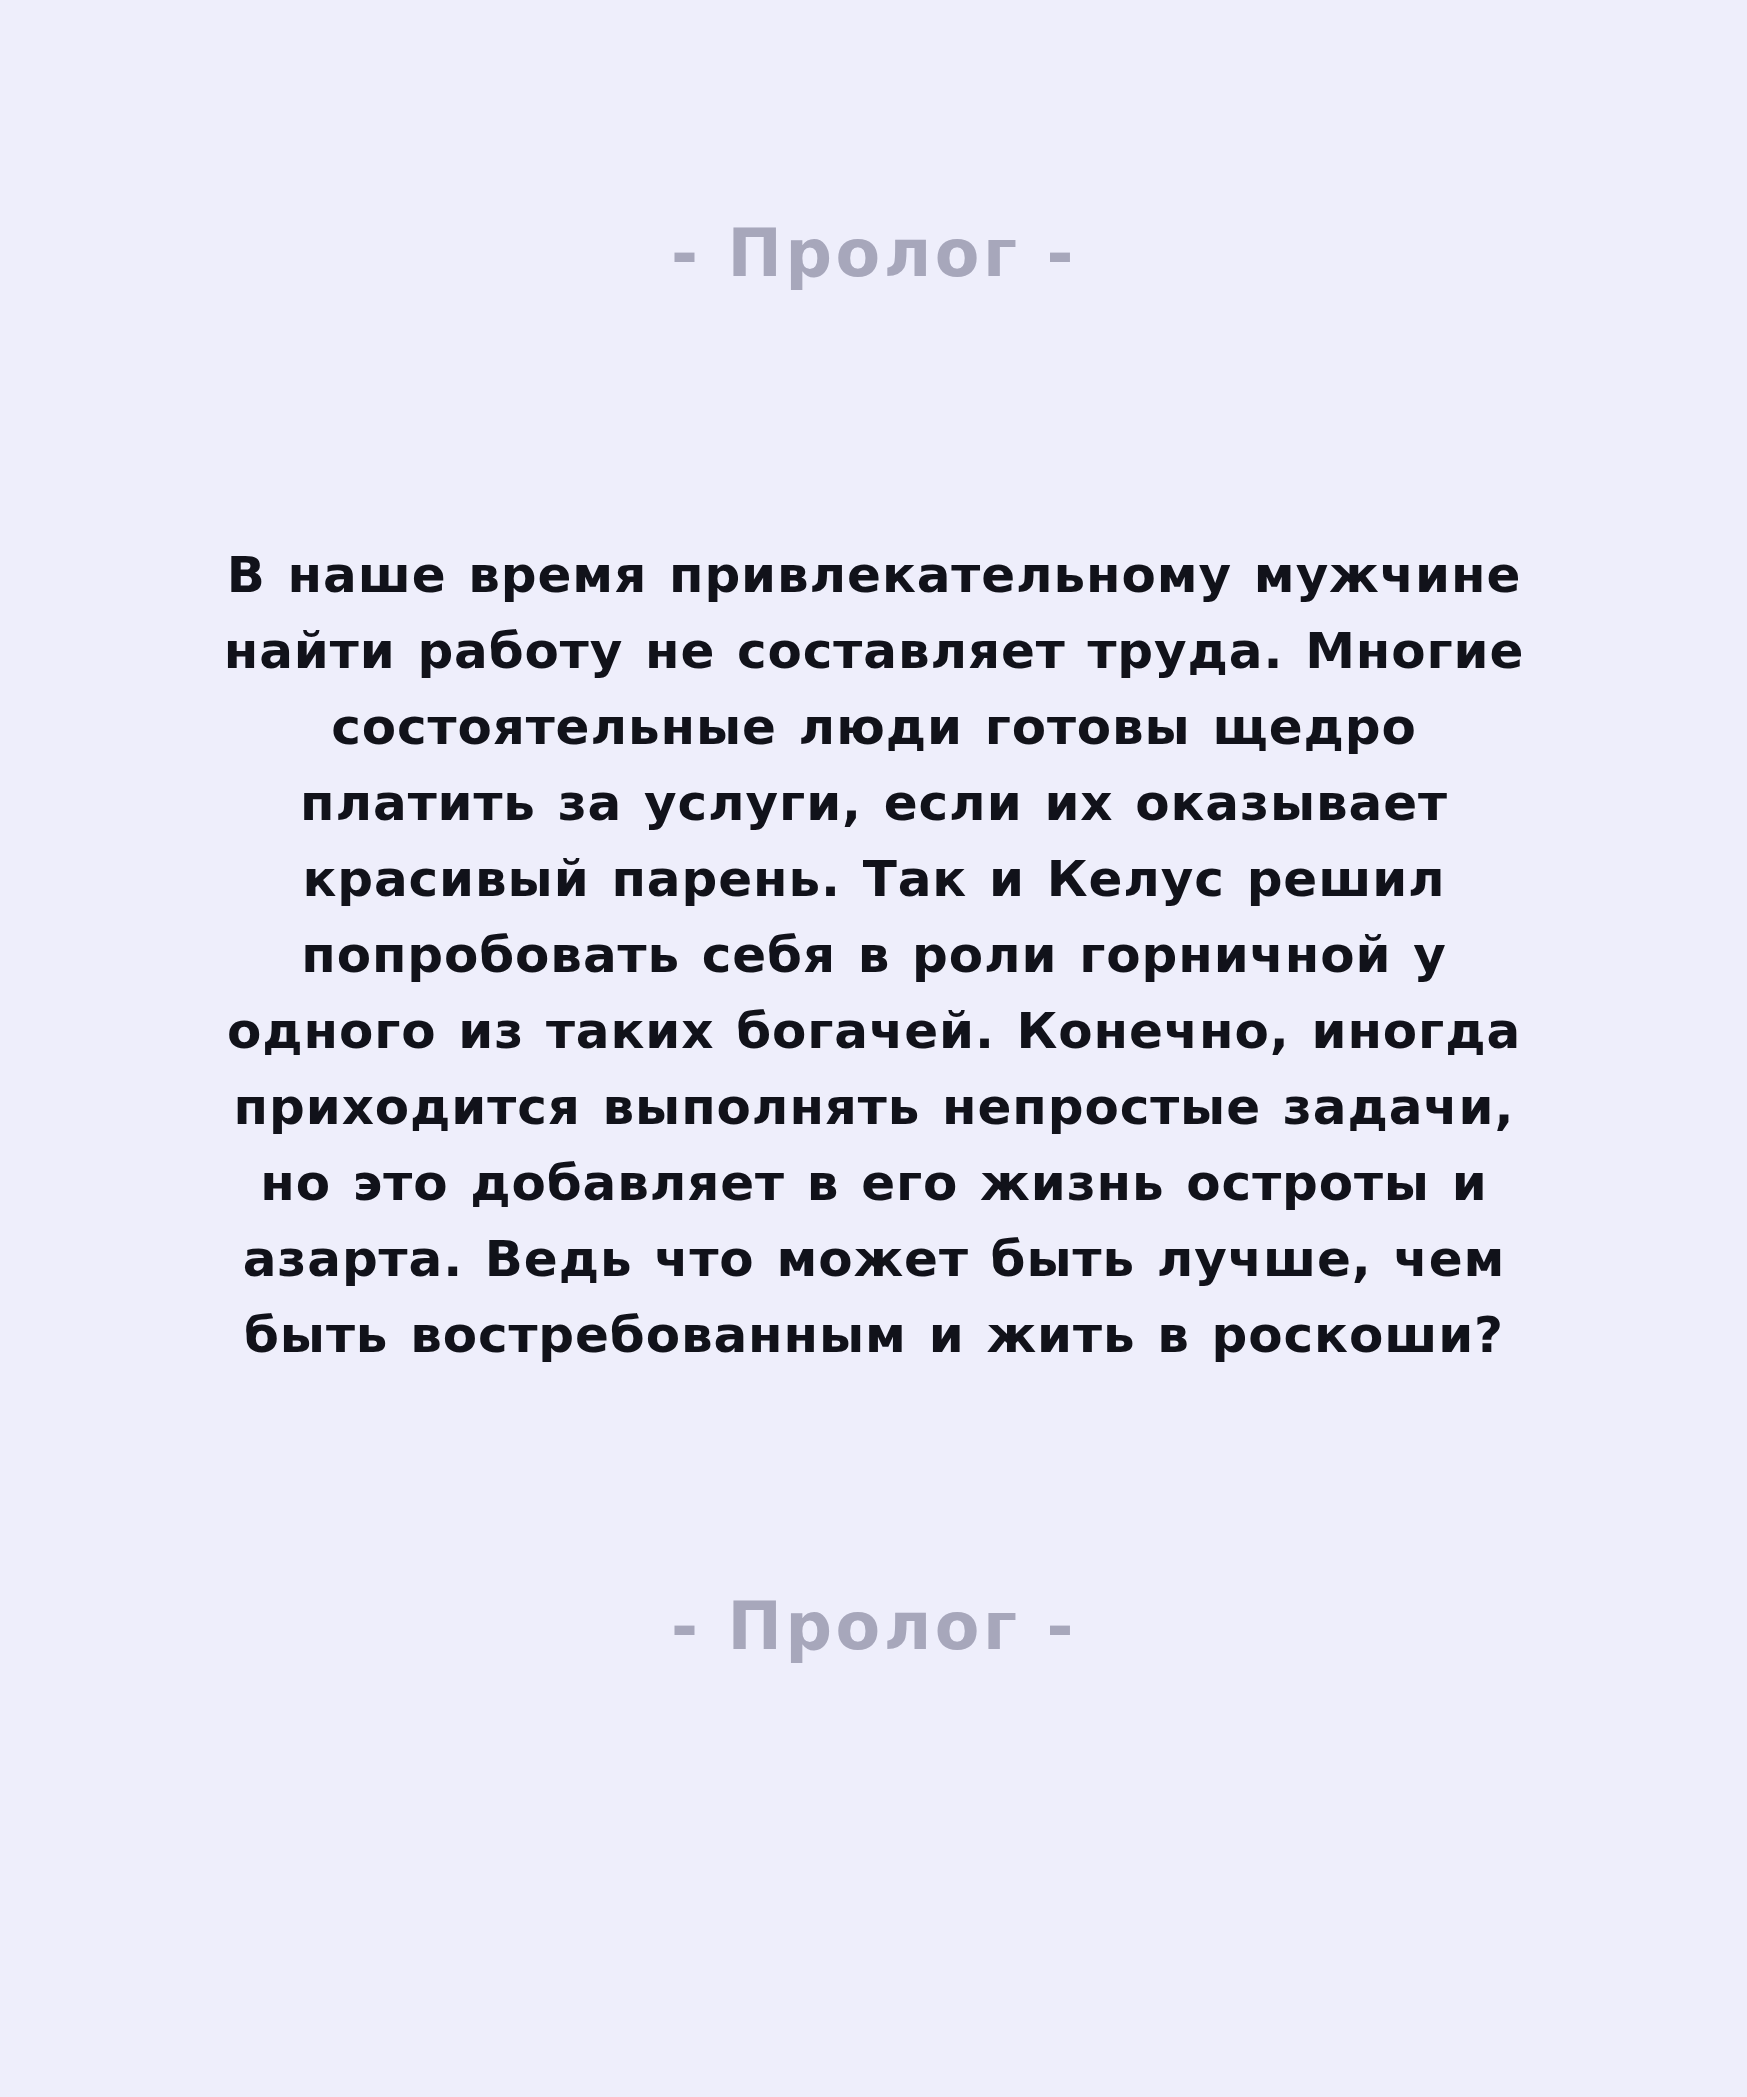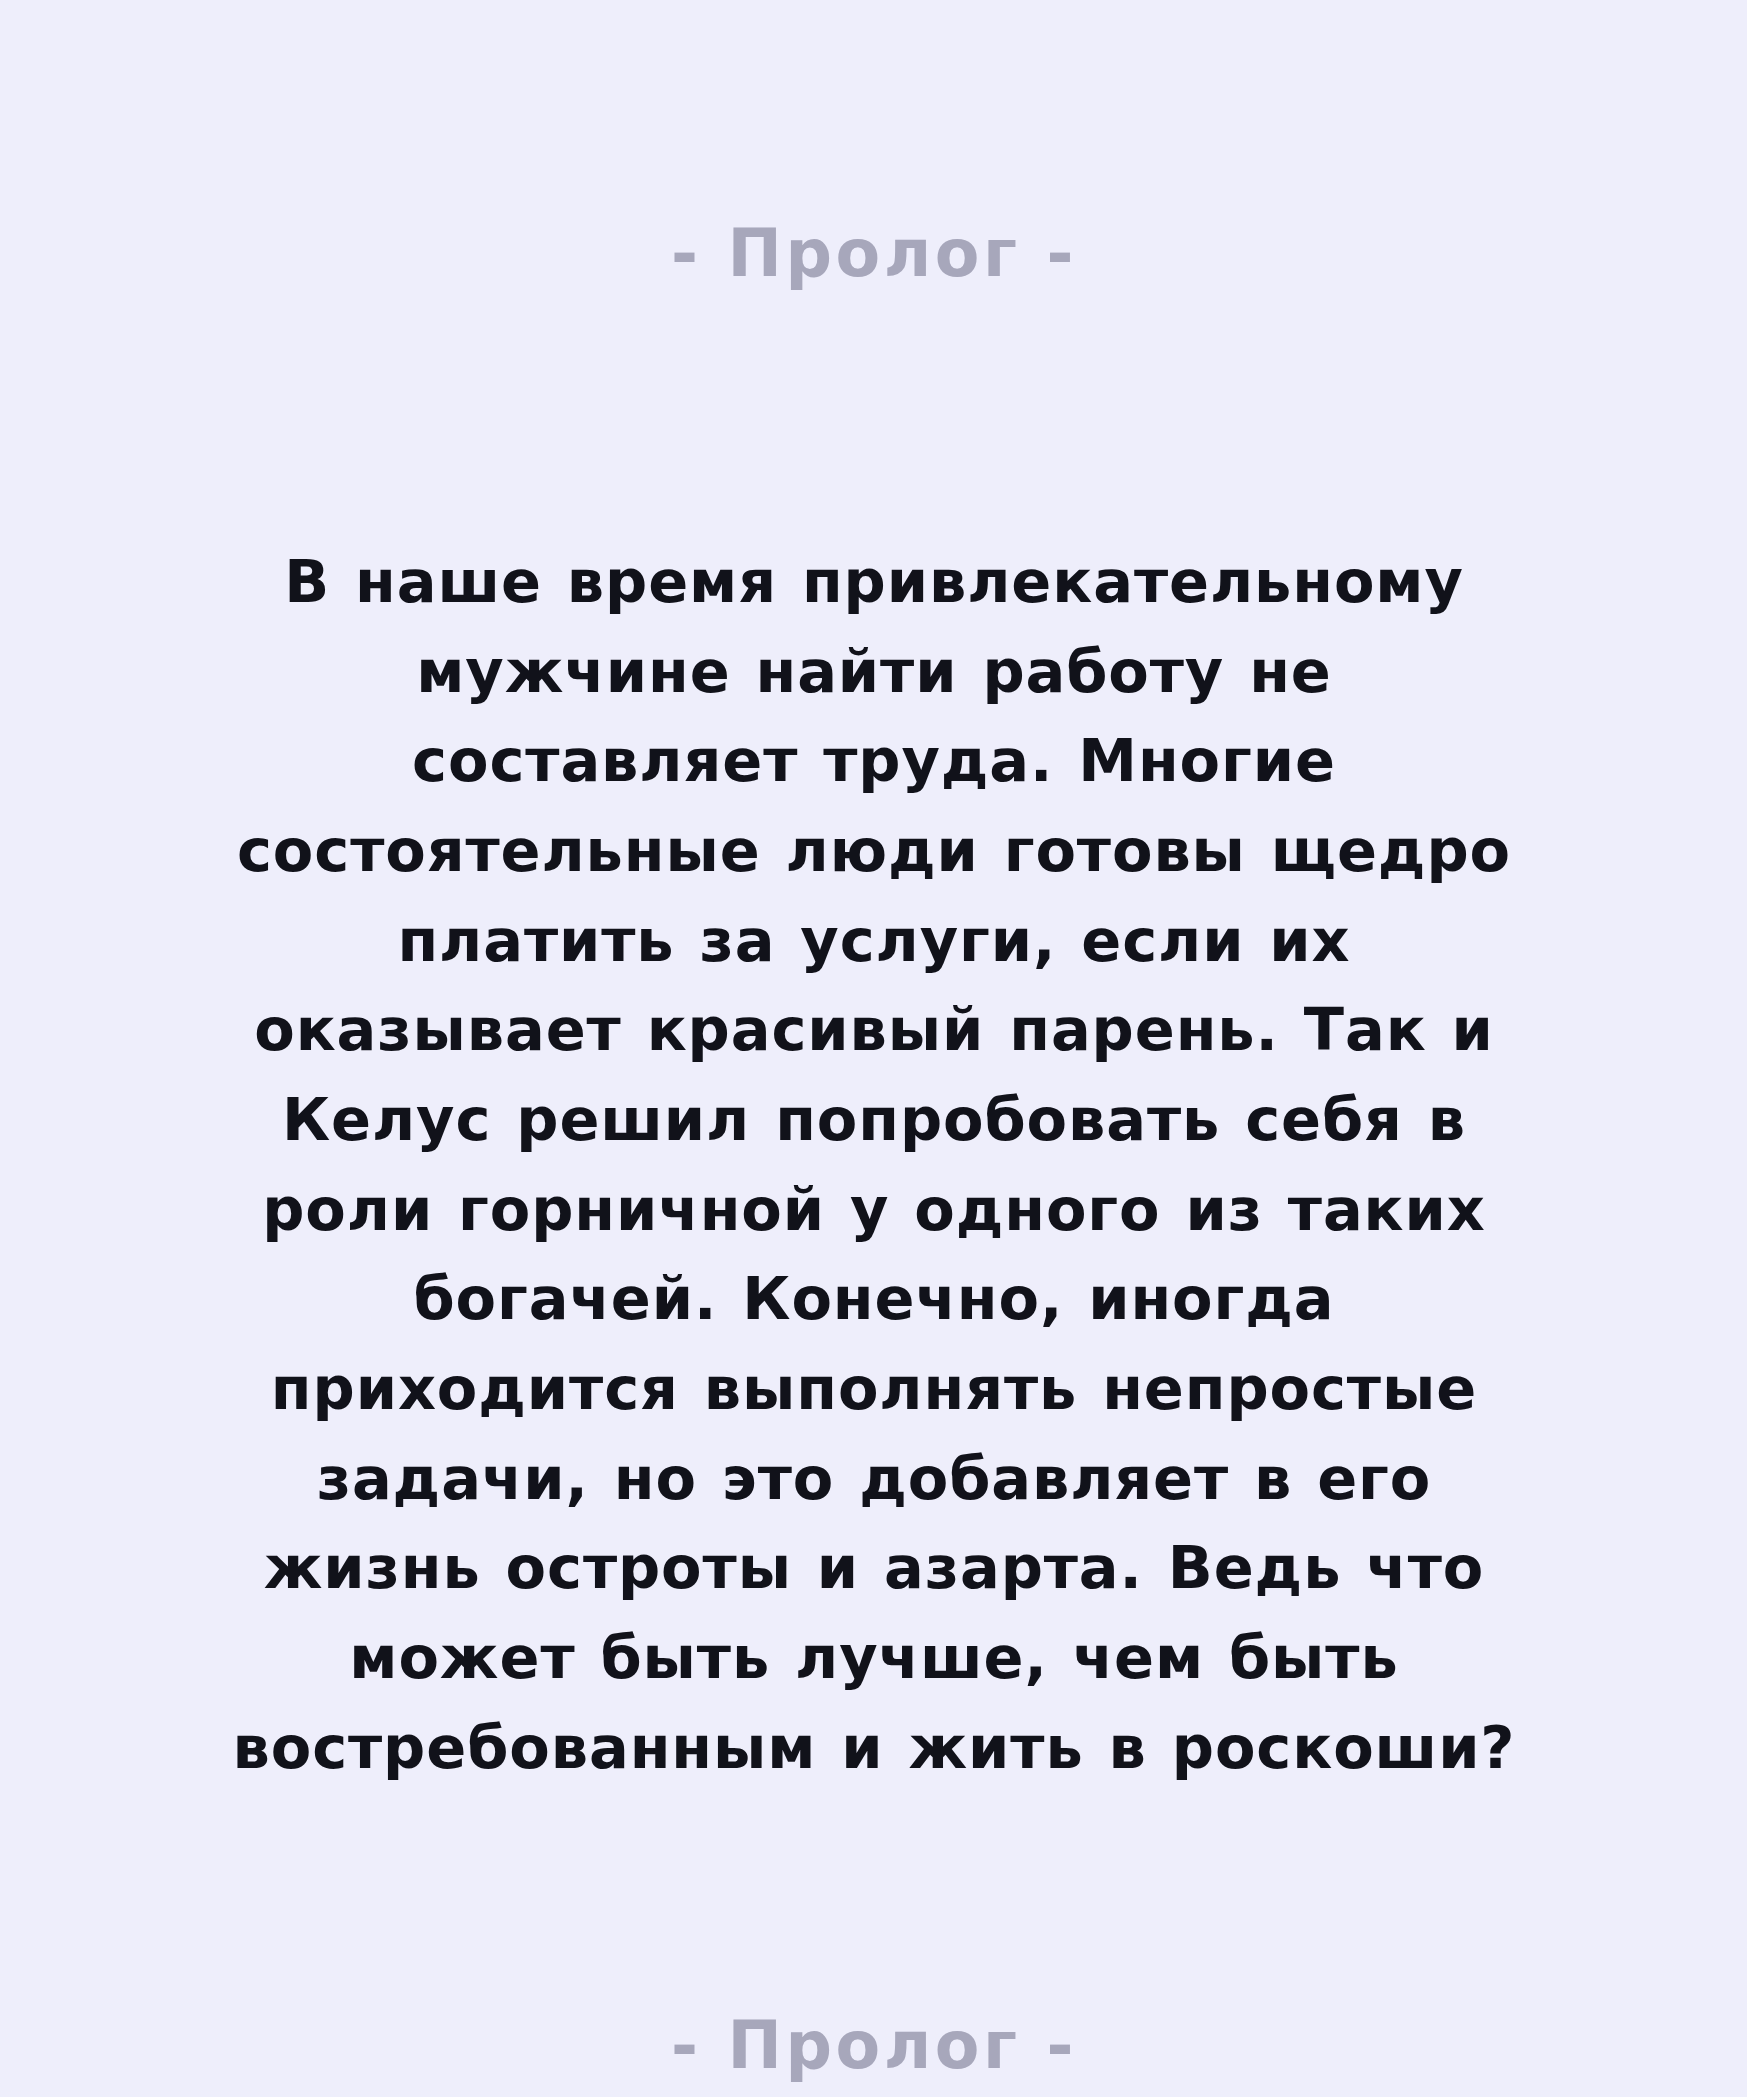--- a/index.html
+++ b/index.html
@@ -32,21 +32,21 @@
     color: #a7a7bb;
     text-align: center;
     line-height: 1;
   }
   .body-block {
     margin-top: 251px;
     width: 1317px;
     text-align: center;
     color: #11121a;
     font-family: "DejaVu Sans", sans-serif;
-    font-size: 59px;
+    font-size: 50px;
     font-weight: 600;
     line-height: 1.52;
     letter-spacing: 0.9px;
     word-spacing: 3.5px;
   }
   .body-block p {
     margin: 0;
     text-indent: 0;
   }
   .heading-bottom {

